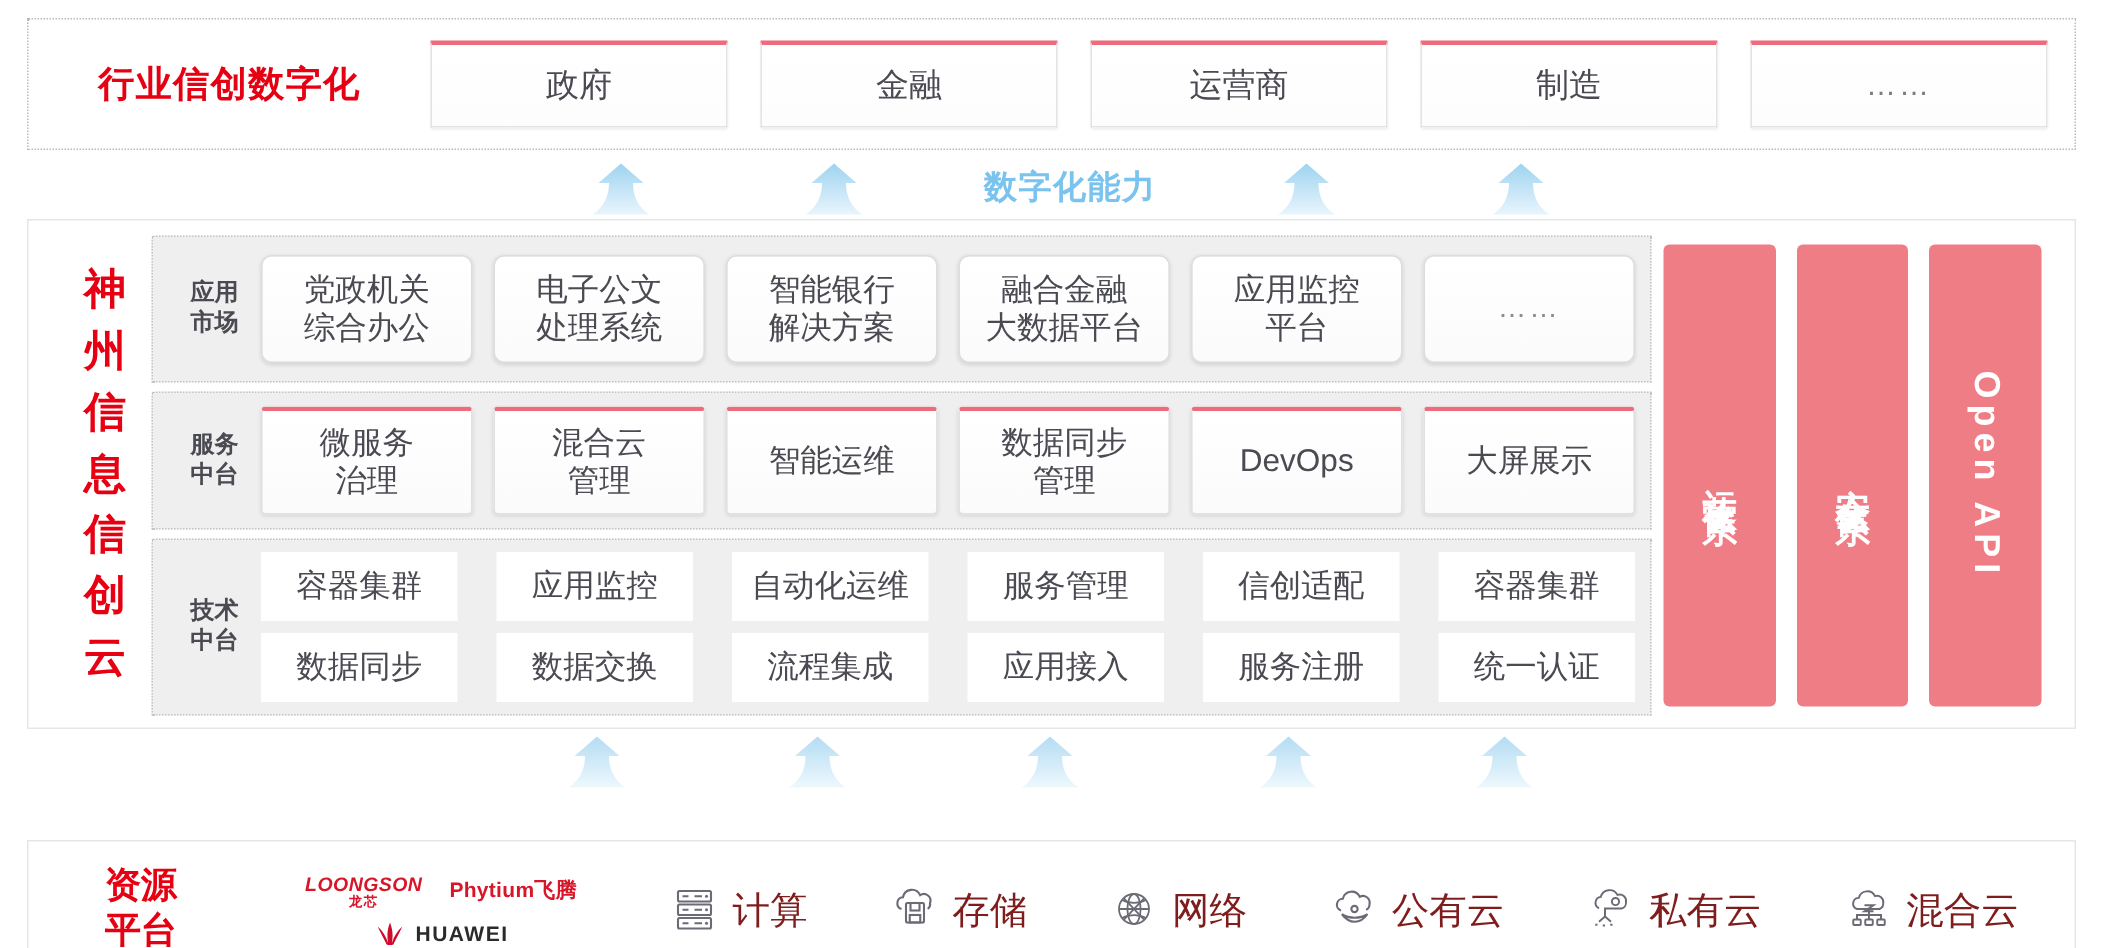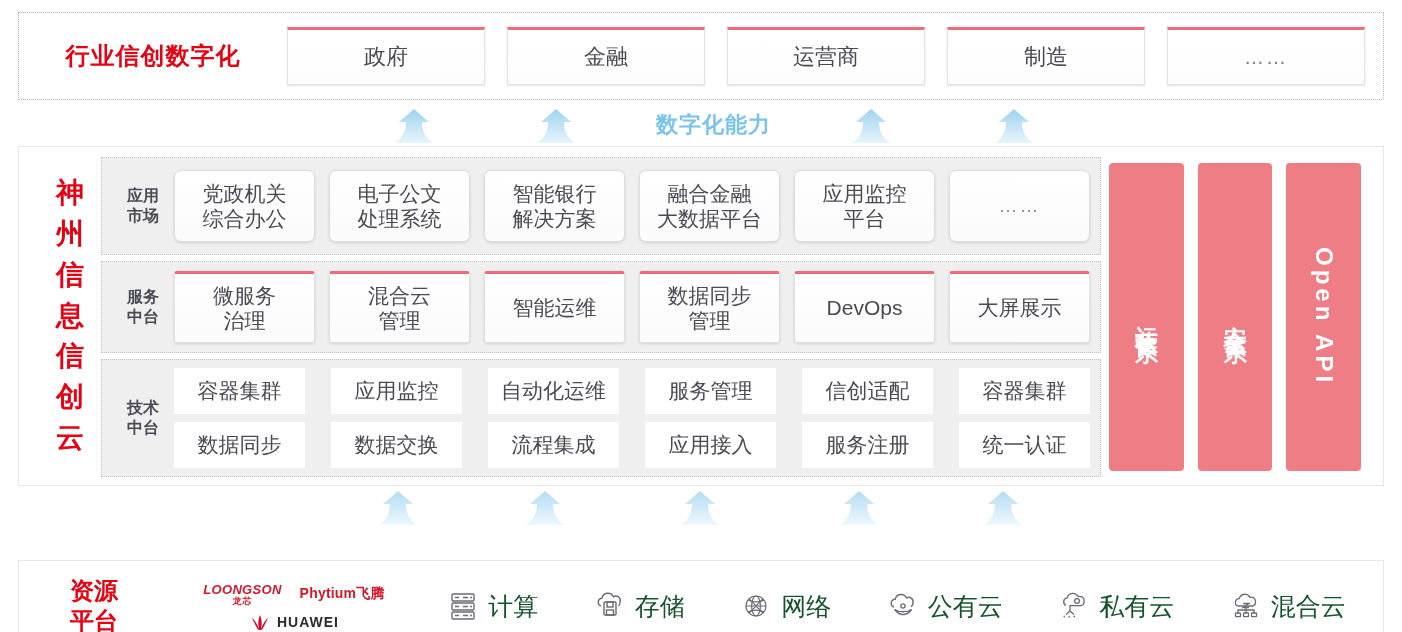--- a/index.html
+++ b/index.html
@@ -153,21 +153,21 @@
     color:#d8162a;font-weight:bold;font-size:14px;letter-spacing:.2px;
   }
   .huawei{display:flex;align-items:center;gap:6px;}
   .huawei .mark{width:22px;height:16px;}
   .huawei .name{color:#2b2b2b;font-weight:bold;font-size:14px;letter-spacing:1px;}
 
   .res-items{
     flex:1;display:flex;align-items:center;justify-content:space-around;
     padding-right:10px;
   }
-  .res-item{display:flex;align-items:center;gap:8px;font-size:25px;color:#14532d;}
+  .res-item{display:flex;align-items:center;gap:8px;font-size:25px;color:#7f1d1d;}
   .res-item .ico{width:34px;height:34px;flex:0 0 34px;}
   .res-item .ico svg{display:block;width:34px;height:34px;}
 </style>
 </head>
 <body>
 
 <div class="page">
 
   <div class="industry-band">
     <div class="industry-title">行业信创数字化</div>

